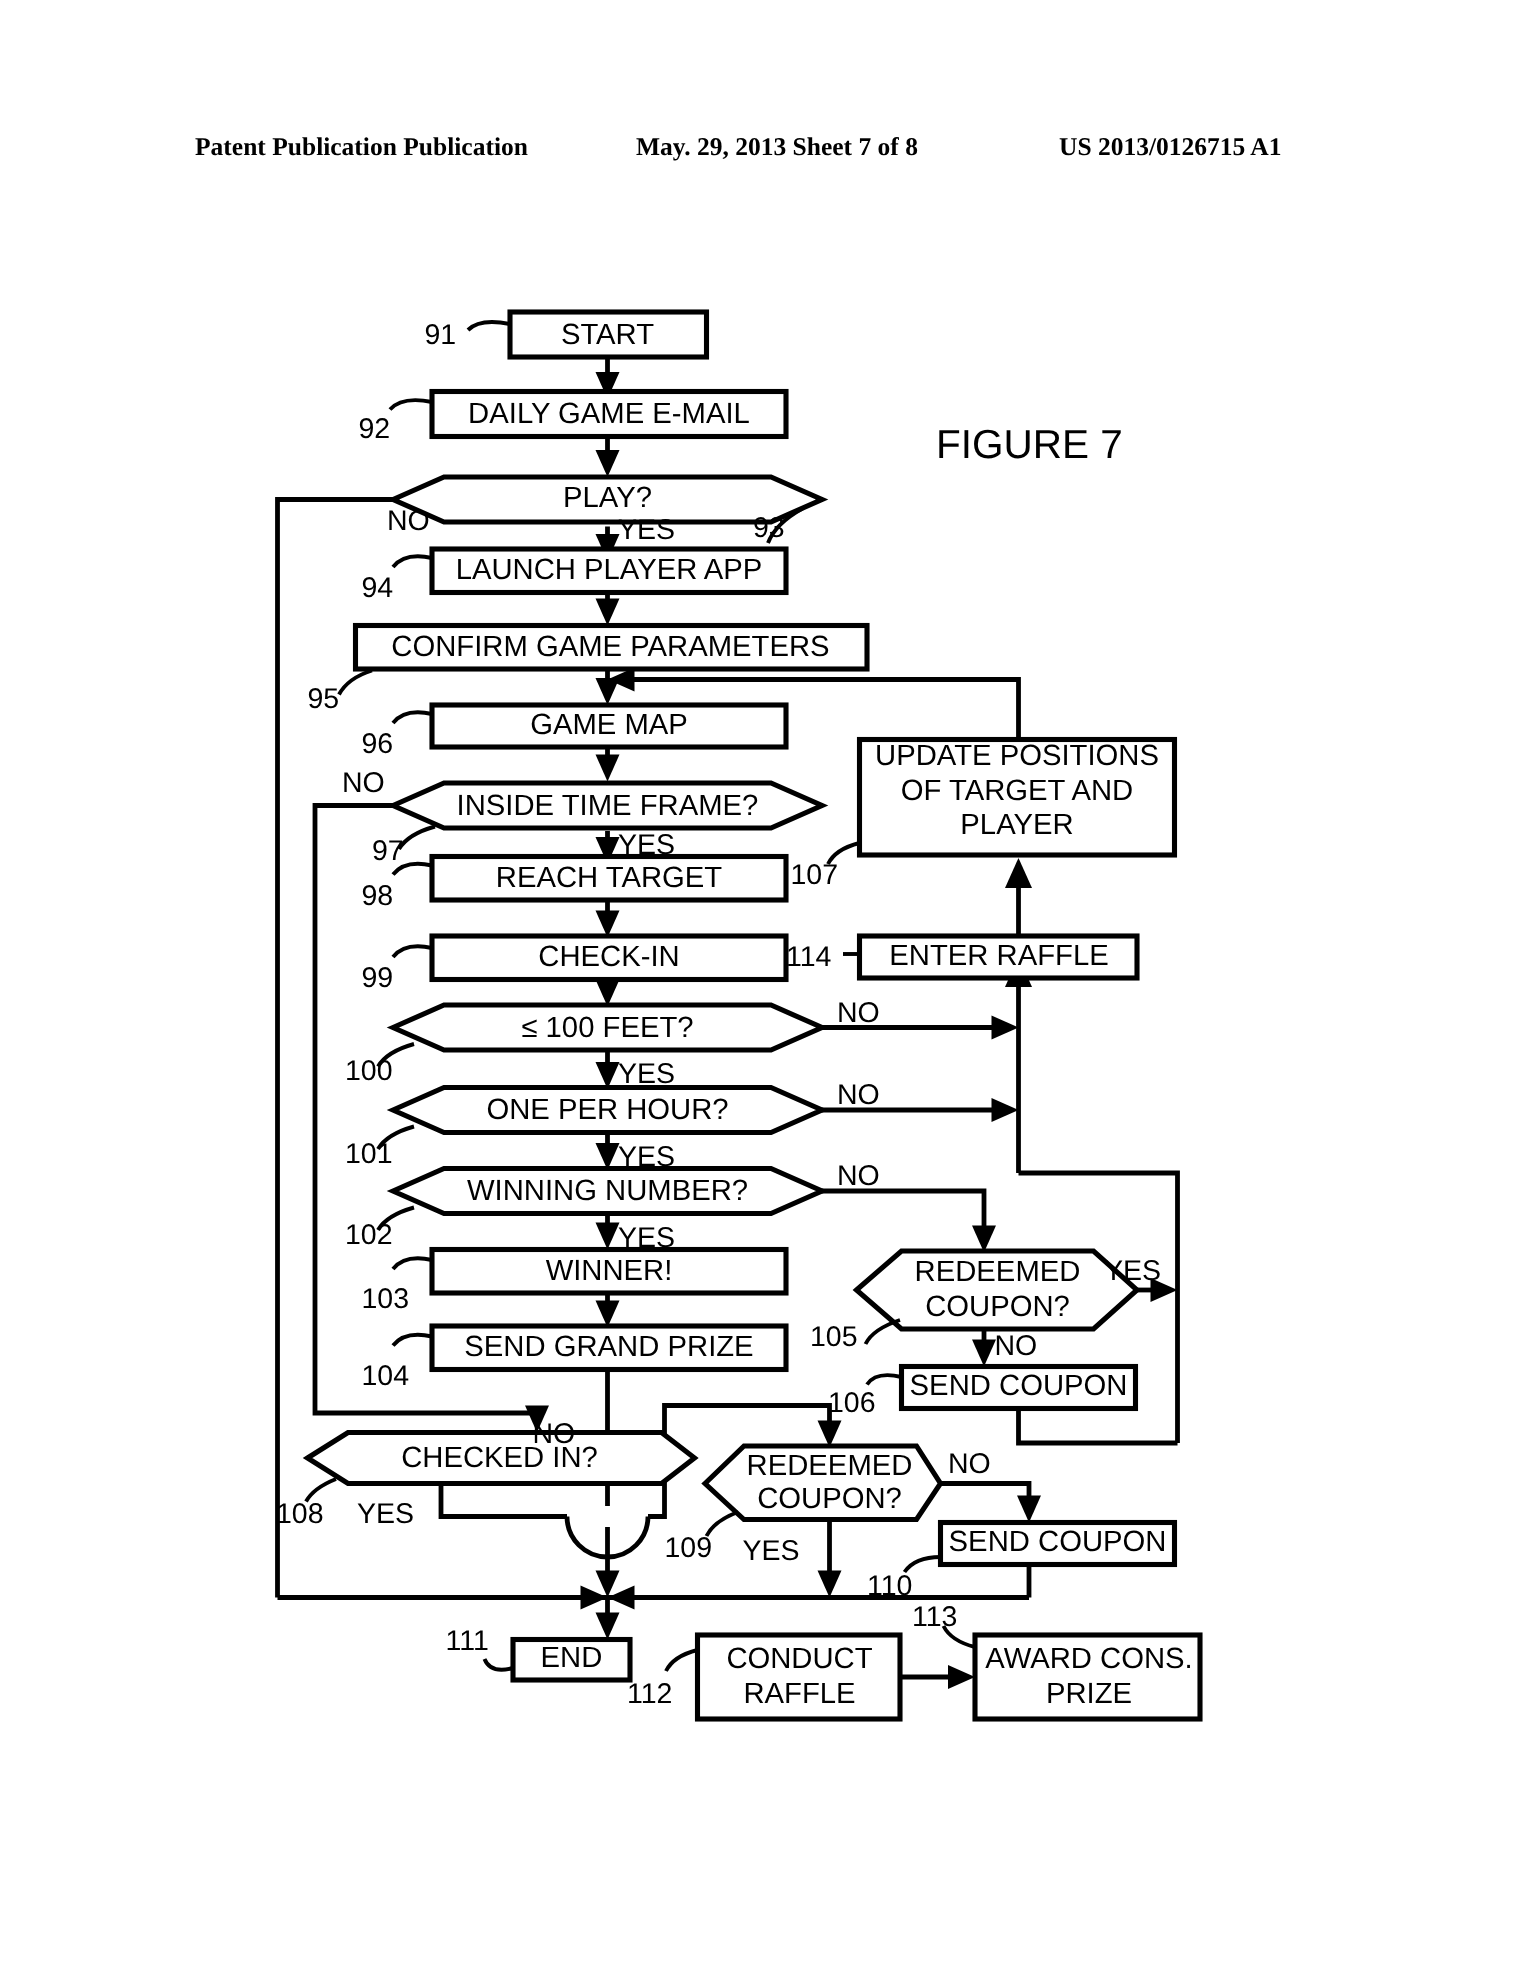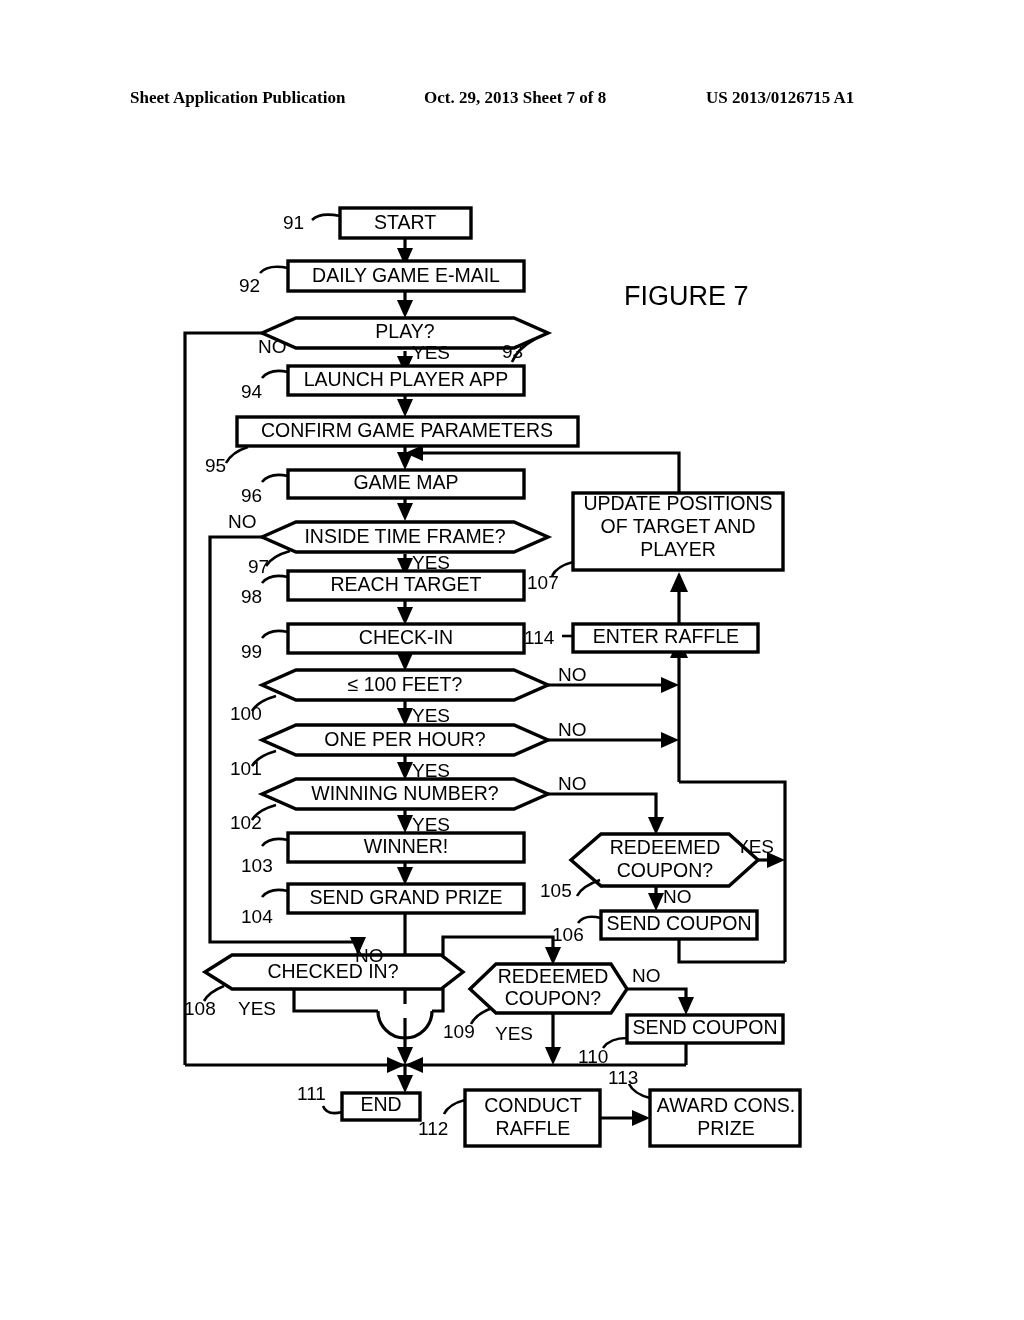--- a/index.html
+++ b/index.html
@@ -20,22 +20,22 @@
   .yn{font-size:19px;}
   .num{font-size:19px;}
   .fig{font-size:27px;}
 </style>
 </head>
 <body>
 
 <div id="page">
 
   <div class="hdr">
-    <span class="h1">Sheet Application Publication</span>
-    <span class="h2">Oct. 29, 2013  Sheet 7 of 8</span>
+    <span class="h1">Patent Publication Publication</span>
+    <span class="h2">May. 29, 2013  Sheet 7 of 8</span>
     <span class="h3">US 2013/0126715 A1</span>
   </div>
 
   <svg width="1024" height="1320" viewBox="0 0 1024 1320">
 
     <g>
 
       <path class="ln" d="M405,237 L405,253"></path>
       <polygon class="ar" points="405,266 397,248 413,248"></polygon>
 

